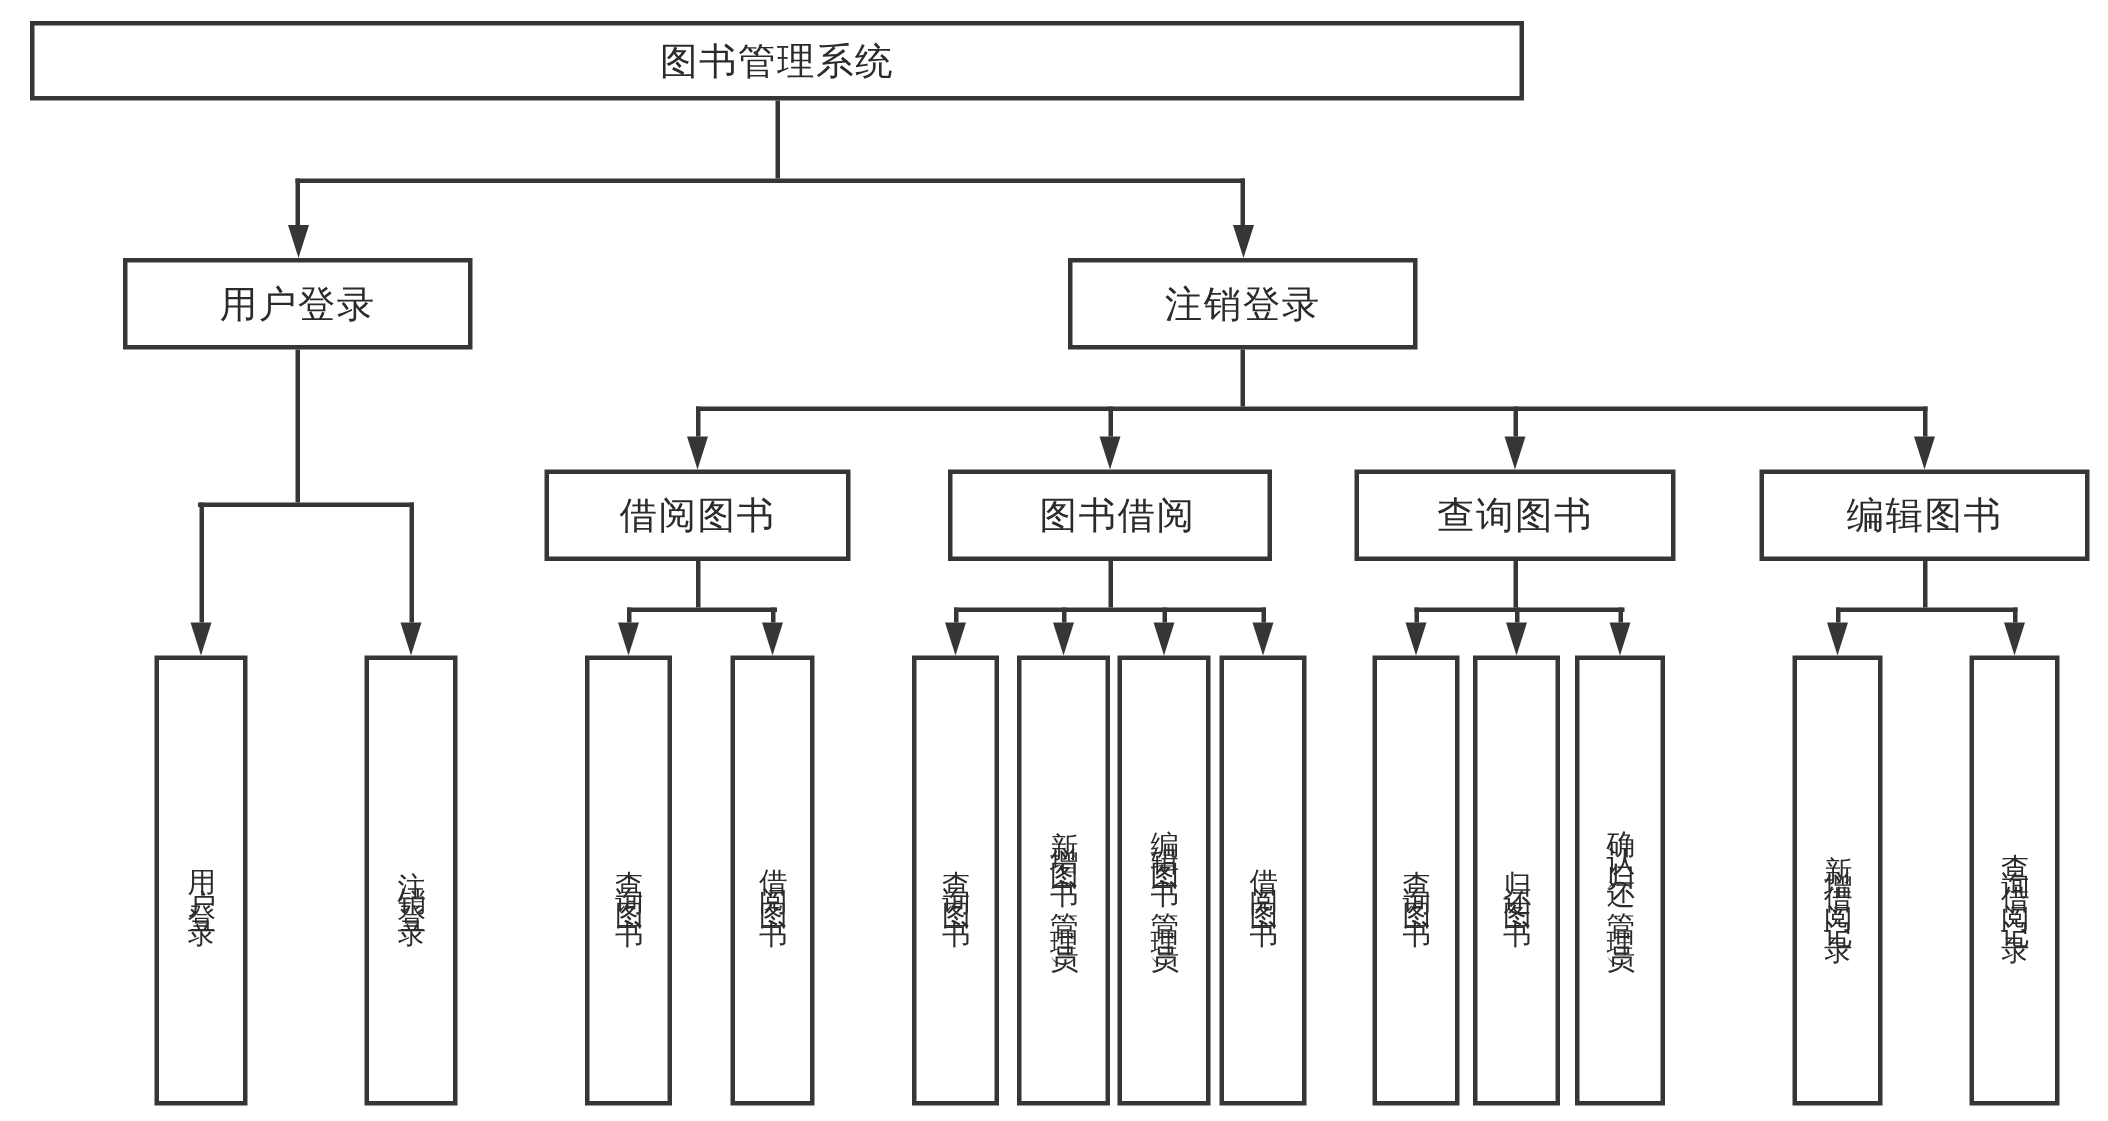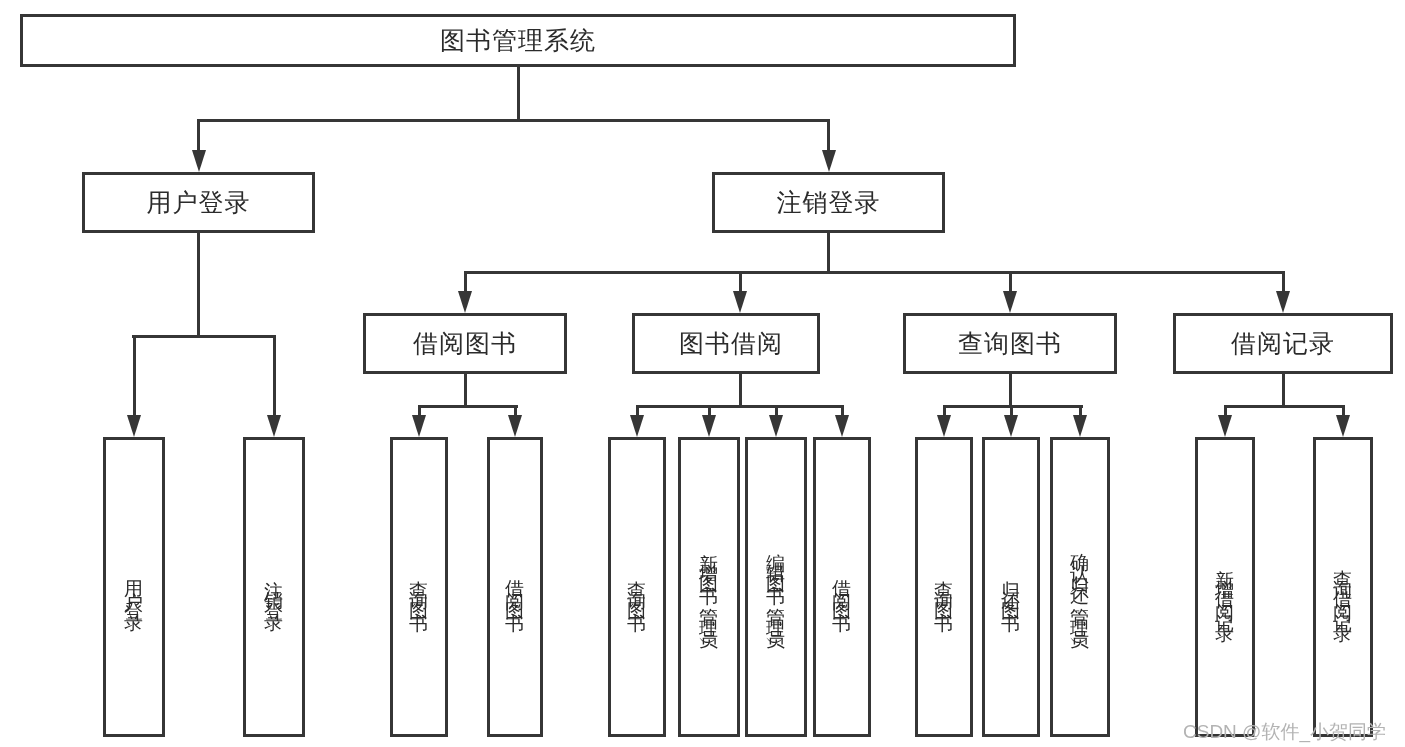--- a/index.html
+++ b/index.html
@@ -64,28 +64,28 @@
   <div class="vline" style="left:739px;top:271px;width:3px;height:20px;"></div>
   <div class="arrow" style="left:733px;top:291px;"></div>
   <div class="vline" style="left:1009px;top:271px;width:3px;height:20px;"></div>
   <div class="arrow" style="left:1003px;top:291px;"></div>
   <div class="vline" style="left:1282px;top:271px;width:3px;height:20px;"></div>
   <div class="arrow" style="left:1276px;top:291px;"></div>
 
   <div class="box" style="left:363px;top:313px;width:204px;height:61px;">
     <span class="hlabel">借阅图书</span>
   </div>
-  <div class="box" style="left:632px;top:313px;width:188px;height:61px;padding-left:10px;">
+  <div class="box" style="left:632px;top:313px;width:216px;height:61px;padding-left:10px;">
     <span class="hlabel">图书借阅</span>
   </div>
   <div class="box" style="left:903px;top:313px;width:214px;height:61px;">
     <span class="hlabel">查询图书</span>
   </div>
   <div class="box" style="left:1173px;top:313px;width:220px;height:61px;">
-    <span class="hlabel">借阅记录</span>
+    <span class="hlabel">编辑图书</span>
   </div>
 
   <div class="vline" style="left:464px;top:374px;width:3px;height:31px;"></div>
   <div class="hline" style="left:418px;top:405px;width:100px;height:3px;"></div>
   <div class="vline" style="left:418px;top:405px;width:3px;height:10px;"></div>
   <div class="arrow" style="left:412px;top:415px;"></div>
   <div class="vline" style="left:514px;top:405px;width:3px;height:10px;"></div>
   <div class="arrow" style="left:508px;top:415px;"></div>
 
   <div class="vline" style="left:739px;top:374px;width:3px;height:31px;"></div>
@@ -152,15 +152,14 @@
     <span class="vtext">确认归还（管理员）</span>
   </div>
 
   <div class="box" style="left:1195px;top:437px;width:60px;height:300px;">
     <span class="vtext">新增借阅记录</span>
   </div>
   <div class="box" style="left:1313px;top:437px;width:60px;height:300px;">
     <span class="vtext">查询借阅记录</span>
   </div>
 
-  <span class="watermark">CSDN @软件_小贺同学</span>
 
 </div>
 
 </body></html>

